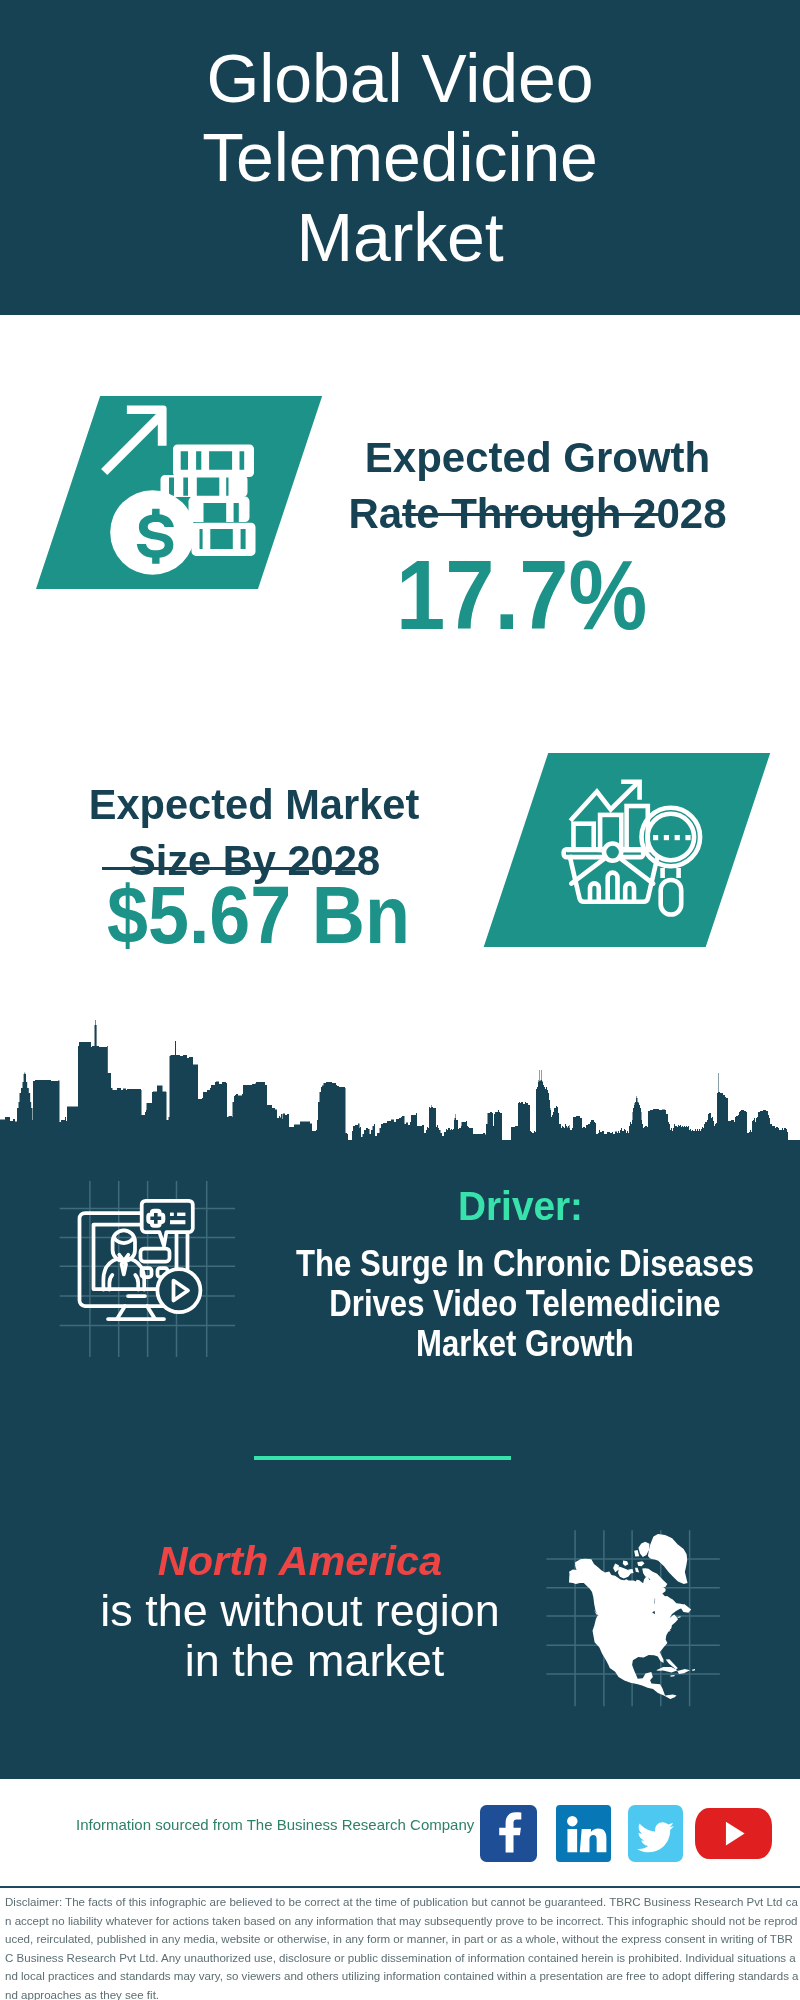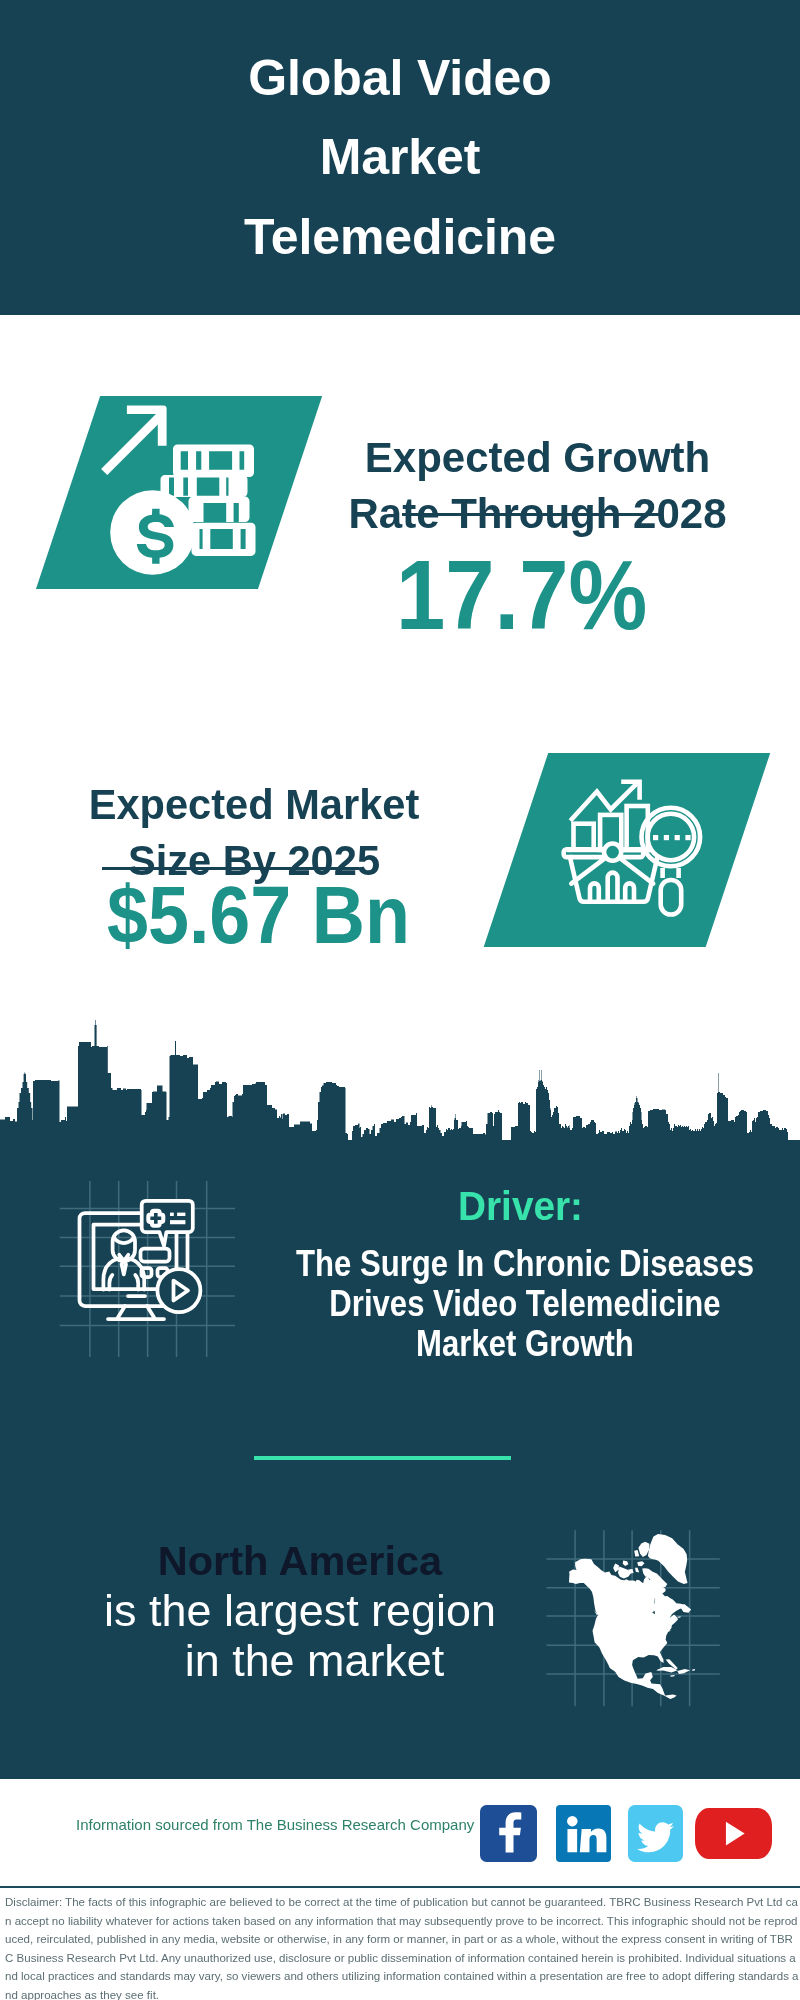--- a/index.html
+++ b/index.html
@@ -1,49 +1,49 @@
 <!DOCTYPE html>
 <html><head>
 <meta charset="utf-8">
 <style>
   html,body{margin:0;padding:0;background:#fff;}
   body{width:800px;height:2000px;font-family:"Liberation Sans",sans-serif;overflow:hidden;}
   .page{position:relative;width:800px;height:2000px;background:#ffffff;}
   .hdr{position:absolute;left:0;top:0;width:800px;height:315px;background:#174254;}
   .hdr-title{position:absolute;left:0;top:39px;width:800px;text-align:center;color:#ffffff;
-    font-size:50px;font-weight:bold;line-height:79.3px;letter-spacing:-0.1px;}
+    font-size:68px;font-weight:normal;line-height:79.3px;letter-spacing:-0.1px;}
   .plgm{position:absolute;background:#1d9288;transform:skewX(-18.4deg);}
   .stat-head{position:absolute;color:#174254;font-weight:bold;font-size:41.5px;line-height:56px;text-align:center;margin-top:48px;}
   .rule{position:absolute;background:#174254;height:3px;}
   .bignum{position:absolute;color:#1d9288;font-weight:bold;font-size:93px;line-height:93px;
      white-space:nowrap;transform-origin:left top;}
   .darkband{position:absolute;left:0;top:1140px;width:800px;height:639px;background:#174254;}
   .sky{position:absolute;left:0;top:1015px;width:800px;height:145px;}
   .drv-label{position:absolute;color:#38e3ab;font-weight:bold;font-size:34px;line-height:34px;}
   .drv-body{position:absolute;color:#ffffff;font-weight:bold;font-size:27px;line-height:38px;text-align:center;}
   .sqz{white-space:nowrap;transform:scaleX(0.8595);}
   .greenrule{position:absolute;background:#38e3ab;height:4px;}
   .na-block{position:absolute;text-align:center;}
-  .na-title{color:#0f172a;font-weight:bold;font-size:36px;line-height:44px;}
+  .na-title{color:#ef4444;font-weight:bold;font-size:36px;line-height:44px;font-style:italic;}
   .na-sub{color:#ffffff;font-size:34px;line-height:45px;font-weight:normal;}
   .src-line{position:absolute;color:#2e8169;font-size:15.5px;line-height:27px;}
   .soc{position:absolute;width:56px;height:56px;border-radius:9px;}
   .disc{position:absolute;left:5px;top:1893px;width:796px;color:#5b6e73;font-size:11.55px;line-height:18.6px;
      text-align:left;word-break:break-all;font-family:"Liberation Sans",sans-serif;}
   .discline{position:absolute;left:0;width:800px;height:2px;background:#1b4a5c;}
 </style>
 </head>
 <body>
 
 <div class="page">
   <div class="hdr">
     <div class="hdr-title">
       <div>Global Video</div>
+      <div>Telemedicine</div>
       <div>Market</div>
-      <div>Telemedicine</div>
     </div>
   </div>
   <div class="plgm" style="left:67.8px;top:396px;width:221.5px;height:193.4px;"></div>
   <svg width="180" height="190" viewBox="88 390 180 190" style="position:absolute;left:88px;top:390px;">
     <g fill="#ffffff">
 
       <path d="M126.9 405.6 h36.6 a3.1 3.1 0 0 1 3.1 3.1 v37 h-8.8 v-31.6 h-30.9 z"></path>
       <path d="M158.9 411.1 l6.2 6.2 l-57.8 57.8 l-6.2 -6.2 z"></path>
 
       <path d="M177.5 444.5 h72 a4.5 4.5 0 0 1 4.5 4.5 v23.5 a4.5 4.5 0 0 1 -4.5 4.5 h-72 a4.5 4.5 0 0 1 -4.5 -4.5 v-23.5 a4.5 4.5 0 0 1 4.5 -4.5 z
@@ -61,21 +61,21 @@
       <circle cx="152.5" cy="532.5" r="42.3"></circle>
       <path d="M152.2 508.7 h7.4 v5.5 c8.2 0.9 13.4 5.7 14.3 12.9 h-9.3 c-0.84-3.25-3.35-5.2-8.55-5.2 c-5.45 0-8.3 1.85-8.3 4.9 c0 2.7 1.85 4.15 7.5 5.3 l5.1 0.9 c8.9 1.6 13 5.25 13 12.05 c0 7.4-5.45 11.9-13.8 12.8 v6 h-7.4 v-6 c-9-0.9-14.55-5.9-15.35-13.9 h9.25 c0.84 4.15 3.7 6.35 9.7 6.35 c5.65 0 8.9-1.95 8.9-5.1 c0-2.8-1.95-4.25-7.85-5.35 l-5.2-0.9 c-8.65-1.6-12.7-5.35-12.7-11.9 c0-6.95 5.15-11.45 13.1-12.35 z" fill="#1d9288"></path>
     </g>
   </svg>
   <div class="stat-head" style="left:337.5px;top:382px;width:400px;font-size:42px;">
     <span>Expected Growth Rate Through 2028</span></div>
   <div class="rule" style="left:402px;top:513px;width:257px;"></div>
   <div class="bignum" style="left:396px;top:545px;font-size:99px;line-height:99px;transform:scaleX(0.895);"><span>17.7%</span></div>
   <div class="plgm" style="left:515.5px;top:752.8px;width:221.5px;height:193.7px;"></div>
   <div class="stat-head" style="left:55px;top:729px;width:398px;font-size:41.6px;">
-    <span>Expected Market Size By 2025</span></div>
+    <span>Expected Market Size By 2028</span></div>
   <div class="rule" style="left:102px;top:867px;width:257px;"></div>
   <div class="bignum" style="left:107px;top:874px;font-size:82px;line-height:82px;transform:scaleX(0.898);"><span>$5.67 Bn</span></div>
   <svg width="160" height="160" viewBox="560 770 160 160" style="position:absolute;left:560px;top:770px;">
     <g fill="none" stroke="#ffffff" stroke-width="4.6" stroke-linecap="square" stroke-linejoin="miter">
 
       <polyline points="571.9,819.1 596.9,791.5 610.7,809.5 637.3,783"></polyline>
 
       <polyline points="623.5,781.7 639.6,781.7 639.6,797.5"></polyline>
 
       <rect x="573.5" y="823.7" width="20.2" height="26"></rect>
@@ -162,21 +162,21 @@
   </svg>
   <div class="drv-label" style="left:457.5px;top:1186px;transform:scaleX(0.946);transform-origin:left top;font-size:41px;line-height:41px;"><span>Driver:</span></div>
   <div class="drv-body" style="left:224.7px;top:1243.5px;width:600px;font-size:36.2px;line-height:40.3px;">
     <div class="sqz">The Surge In Chronic Diseases</div>
     <div class="sqz">Drives Video Telemedicine</div>
     <div class="sqz">Market Growth</div>
   </div>
   <div class="greenrule" style="left:254px;top:1456px;width:257px;"></div>
   <div class="na-block" style="left:0px;top:1536px;width:600px;">
     <div class="na-title" style="font-size:41.5px;line-height:50px;">North America</div>
-    <div class="na-sub" style="font-size:44.9px;line-height:50px;">is the largest region</div>
+    <div class="na-sub" style="font-size:44.9px;line-height:50px;">is the without region</div>
     <div class="na-sub" style="font-size:44.9px;line-height:50px;margin-left:29px;">in the market</div>
   </div>
   <svg width="180" height="180" viewBox="0 0 180 180" style="position:absolute;left:544px;top:1528px;">
     <g stroke="#3f6b7b" stroke-width="1.5" fill="none">
       <path d="M31.1 2.3 v176 M59.9 2.3 v176 M88.1 2.3 v176 M116.8 2.3 v176 M145.6 2.3 v176"></path>
       <path d="M2.4 31 h173.4 M2.4 59.8 h173.4 M2.4 87.9 h173.4 M2.4 117.3 h173.4 M2.4 146 h173.4"></path>
     </g>
   </svg>
   <svg width="126.5" height="165" viewBox="0 0 1000 1377" preserveAspectRatio="none" style="position:absolute;left:568.5px;top:1533.5px;">
     <path d="M48.6,234.8 L89.9,210.0 L126.0,206.5 L176.8,210.9 L197.6,250.6 L232.0,279.6 L255.8,303.5 L283.6,321.0 L318.3,313.1 L335.6,341.2 L364.3,348.1 L393.2,368.7 L411.2,381.8 L438.1,386.1 L452.6,378.6 L472.0,387.9 L492.3,389.1 L512.6,387.9 L526.2,397.1 L536.1,382.1 L556.4,386.8 L574.9,403.7 L586.3,411.7 L592.9,379.6 L609.6,356.6 L623.4,359.9 L638.5,385.2 L649.9,373.4 L661.1,376.5 L677.6,385.4 L696.0,399.0 L714.3,421.5 L740.5,440.6 L764.1,459.7 L762.2,478.6 L741.3,494.6 L719.6,509.9 L695.1,516.3 L678.0,537.4 L676.1,571.8 L682.6,604.1 L679.4,637.9 L657.5,654.9 L680.5,670.6 L673.0,614.3 L679.5,579.6 L680.4,540.3 L683.0,501.7 L710.4,477.1 L730.9,488.9 L758.2,519.2 L776.3,518.3 L801.6,535.6 L820.3,546.0 L848.9,578.5 L882.2,581.6 L907.1,587.6 L899.0,618.1 L874.2,625.6 L843.2,645.1 L813.1,669.4 L795.1,700.3 L830.7,671.8 L848.9,690.6 L862.3,711.1 L841.3,735.5 L813.6,761.0 L809.2,787.1 L785.7,813.3 L769.0,846.8 L764.0,880.4 L777.3,909.9 L745.3,949.3 L717.6,986.8 L746.7,1047.2 L747.6,1076.8 L722.3,1059.6 L702.0,1021.7 L672.4,1012.8 L630.1,1009.3 L589.6,1030.0 L547.4,1026.9 L505.0,1054.6 L497.2,1091.8 L519.3,1149.7 L543.4,1208.2 L583.4,1203.5 L605.0,1163.6 L650.8,1151.6 L662.8,1192.6 L641.1,1220.2 L651.9,1248.5 L719.7,1254.7 L738.0,1287.3 L759.4,1347.3 L821.6,1340.1 L850.6,1347.1 L835.1,1361.6 L801.0,1377.4 L750.6,1348.6 L703.1,1327.7 L664.5,1292.7 L620.9,1282.3 L577.8,1263.7 L535.9,1251.0 L486.4,1242.1 L438.1,1223.0 L391.8,1194.1 L364.7,1149.2 L322.3,1118.5 L311.2,1091.8 L289.1,1046.6 L262.1,1000.1 L239.3,945.6 L202.5,902.9 L195.2,859.4 L185.9,806.7 L200.7,761.6 L212.9,707.2 L228.0,678.6 L209.1,638.1 L198.7,582.2 L192.1,526.0 L181.9,484.5 L162.6,455.8 L140.9,433.9 L116.8,409.0 L86.4,408.7 L54.1,416.3 L31.4,409.4 L0.0,405.0 L1.8,362.4 L4.1,334.7 L0.3,314.5 L30.1,295.8 L59.1,299.4 L49.0,265.6 Z M623.8,184.3 L631.6,134.5 L641.0,92.5 L653.0,59.3 L667.7,20.2 L703.1,0.0 L759.9,8.9 L815.4,35.2 L857.9,86.4 L906.0,124.2 L930.1,169.9 L934.2,219.3 L927.3,262.9 L915.9,318.0 L937.0,409.0 L907.8,417.9 L861.5,395.6 L822.7,356.8 L785.1,314.9 L751.2,268.2 L705.6,223.3 L678.5,211.9 L656.0,208.6 L638.8,202.8 Z M578.7,288.7 L603.9,285.1 L628.3,290.4 L658.3,313.2 L696.5,331.6 L743.6,383.1 L777.1,417.5 L761.8,442.2 L729.5,444.3 L696.3,426.8 L659.4,399.3 L623.4,359.9 L602.7,353.8 L586.4,327.3 Z M397.5,271.0 L429.2,284.1 L467.4,299.5 L488.8,330.6 L467.9,357.7 L433.3,372.3 L402.4,357.4 L387.0,324.8 Z M548.6,115.0 L571.7,78.4 L602.1,65.6 L636.3,80.9 L631.6,134.5 L612.3,175.8 L583.4,192.9 L561.4,161.8 Z M364.5,246.4 L394.1,261.8 L394.0,296.7 L365.9,319.1 L348.8,283.2 Z M875.2,602.4 L910.9,584.0 L965.9,629.5 L944.4,656.6 L904.6,650.7 Z M689.6,1137.3 L745.8,1110.5 L807.9,1110.1 L859.0,1137.5 L809.8,1155.8 L743.0,1139.5 L704.0,1140.4 Z M855.6,1143.5 L916.6,1126.8 L956.5,1137.4 L908.7,1162.6 L869.9,1167.7 Z M800.2,1180.2 L835.5,1176.1 L833.0,1187.1 L804.2,1191.5 Z M972.3,1133.9 L998.7,1126.5 L1000.0,1135.1 L977.1,1143.0 Z M428.2,220.9 L459.9,226.5 L469.6,253.0 L443.5,266.1 L425.1,248.1 Z M539.5,236.4 L578.7,226.5 L597.0,244.9 L573.6,269.0 L546.2,265.2 Z M522.1,282.2 L541.5,281.7 L555.3,320.6 L528.2,315.9 Z M467.8,295.6 L502.3,292.0 L510.3,325.6 L482.7,330.2 Z M515.4,140.6 L542.5,132.7 L555.0,185.3 L523.8,186.9 Z M598.6,455.1 L624.8,451.4 L645.1,478.0 L609.1,476.7 Z M196.5,628.2 L214.6,669.0 L234.6,682.4 L206.3,645.7 Z M855.1,691.7 L882.2,686.3 L880.7,697.2 L860.5,699.9 Z M764.4,1047.1 L793.8,1046.0 L860.9,1119.7 L844.0,1129.1 L789.1,1080.4 Z M779.1,811.7 L801.3,802.5 L803.8,806.7 L781.9,817.5 Z" fill="#ffffff"></path>

